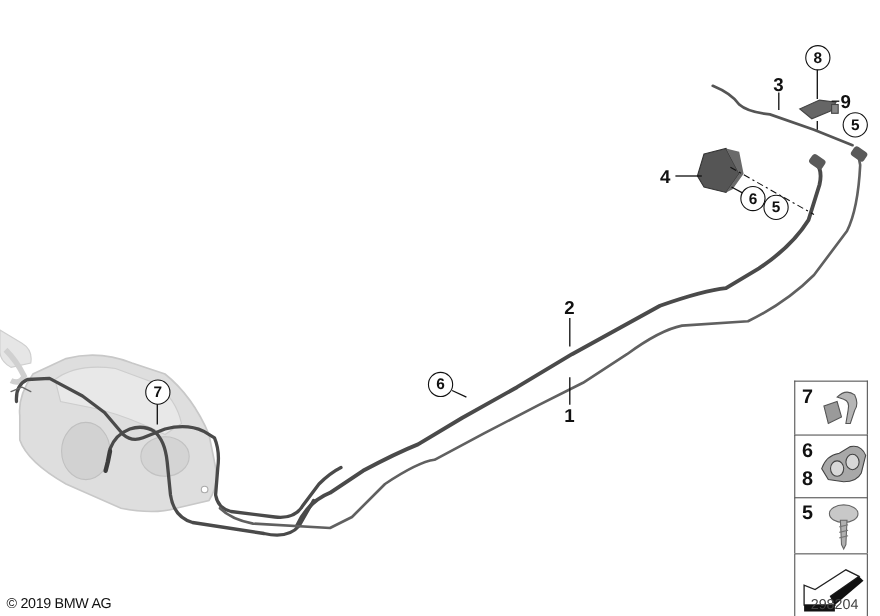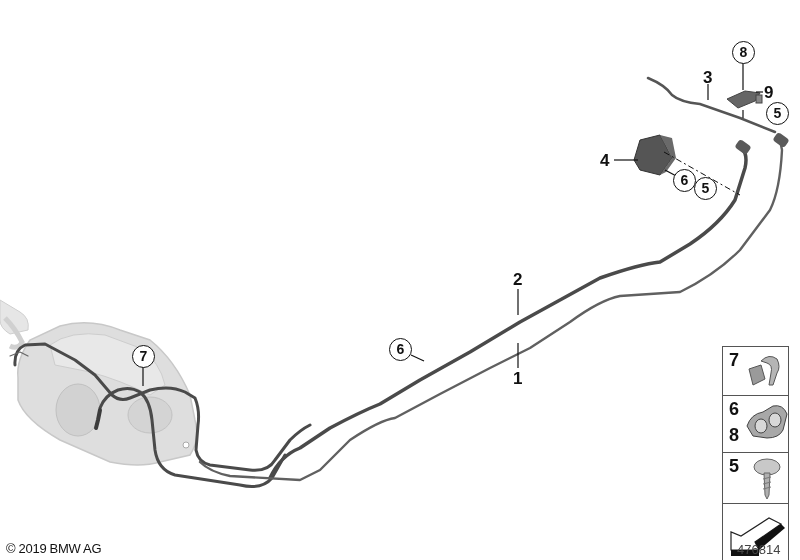--- a/index.html
+++ b/index.html
@@ -131,13 +131,13 @@
   <div class="legend-cell" style="height:58px;">
     <svg width="62" height="54" style="left:2px;top:2px;">
       <path d="M6,44 L6,26 L16,30 L44,12 L56,18 L30,36 L34,44 Z" fill="#fff" stroke="#222" stroke-width="1.2"></path>
       <path d="M6,44 L34,44 L34,50 L6,50 Z" fill="#111"></path>
       <path d="M56,18 L60,22 L34,44 L30,36 Z" fill="#111"></path>
     </svg>
   </div>
 </div>
 
 <span class="copyright">© 2019 BMW AG</span>
-<span class="drawing-no">476814</span>
+<span class="drawing-no">298204</span>
 
 </body></html>

